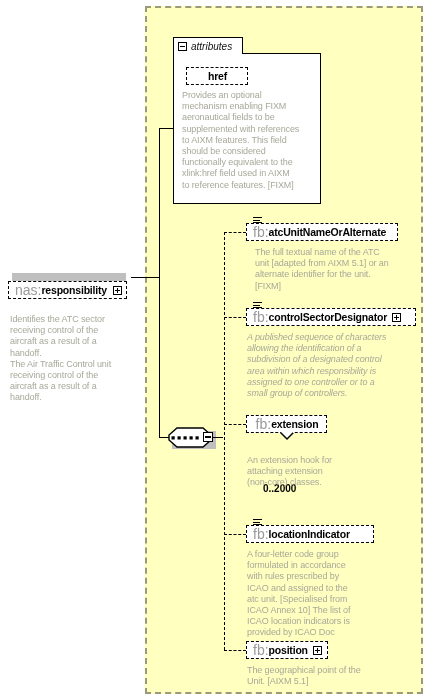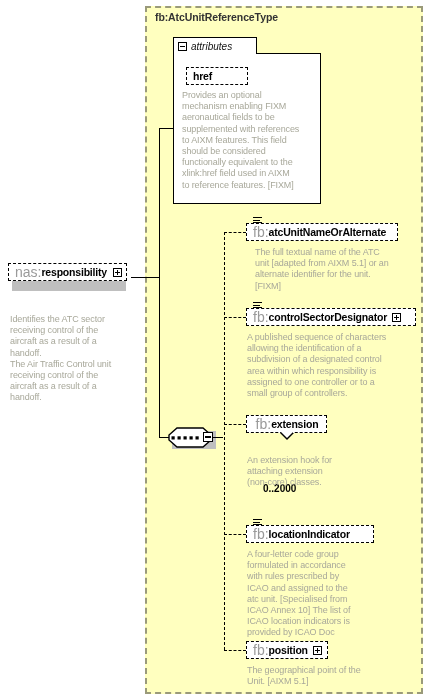--- a/index.html
+++ b/index.html
@@ -22,21 +22,21 @@
     font-size:10.5px;font-weight:bold;color:#333333;
     letter-spacing:-0.1px;white-space:nowrap;
   }
 
   
   .attr-body{
     position:absolute;left:173px;top:53px;width:148px;height:151px;
     background:#ffffff;border:1.4px solid #000000;box-sizing:border-box;
   }
   .attr-tab{
-    position:absolute;left:173px;top:37px;width:84px;height:17px;
+    position:absolute;left:173px;top:37px;width:70px;height:17px;
     background:#ffffff;border:1.4px solid #000000;border-bottom:none;
     box-sizing:border-box;
     display:flex;align-items:center;gap:4px;padding-left:4px;
   }
   .attr-tab-label{font-size:10px;font-style:italic;color:#111;}
   .pm-box{
     width:9px;height:9px;border:1px solid #000;background:#fff;
     position:relative;flex:0 0 auto;box-sizing:border-box;
   }
   .pm-box::before{
@@ -99,44 +99,43 @@
   .seq svg{position:absolute;left:0;top:0;}
 
   
   .ln{position:absolute;background:#000;}
   .dln{position:absolute;}
   .dln.h{border-top:1.4px dashed #000;}
   .dln.v{border-left:1.4px dashed #000;}
 
   
   .ru-box{
-    position:absolute;left:8px;top:263px;
+    position:absolute;left:8px;top:281px;
     display:inline-flex;align-items:center;
     border:1.6px dashed #000;background:#fff;height:18px;
     padding:2px 4px 2px 6px;box-sizing:border-box;white-space:nowrap;justify-content:space-between;
   }
   .ru-shadow{position:absolute;left:12px;top:273px;width:114px;height:18px;background:#bfbfbf;z-index:-1;}
 </style>
 </head>
 <body>
 
 <div id="root">
 
   <div class="ct-panel"></div>
-  <div class="ct-title">fb:AtcUnitReferenceType</div>
 
   <div class="attr-body"></div>
   <div class="attr-tab">
     <span class="pm-box"></span>
     <span class="attr-tab-label">attributes</span>
   </div>
 
   <div class="node" style="left:186px;top:66px;">
     <div class="nshadow" style="left:4px;top:4px;width:62px;height:18px;"></div>
-    <div class="nbox" style="width:62px;justify-content:flex-start;">
+    <div class="nbox" style="width:62px;justify-content:center;">
       <span class="nm">href</span>
     </div>
   </div>
   <div class="desc" style="left:182px;top:90px;width:136px;">Provides an optional
 mechanism enabling FIXM
 aeronautical fields to be
 supplemented with references
 to AIXM features.  This field
 should be considered
 functionally equivalent to the
@@ -215,21 +214,21 @@
       <span class="reficon">
           <i></i>
           <i></i>
           <i></i>
         </span>
       <span class="ns">fb:</span>
         <span class="nm">controlSectorDesignator</span>
       <span class="nexp"></span>
     </div>
   </div>
-  <div class="desc" style="left:247px;top:332px;width:168px;">A published sequence of characters
+  <div class="desc" style="left:247px;top:332px;width:168px;font-style:italic;">A published sequence of characters
 allowing the identification of a
 subdivision of a designated control
 area within which responsibility is
 assigned to one controller or to a
 small group of controllers.</div>
 
   <div class="node" style="left:246px;top:415px;">
     <div class="nshadow" style="left:4px;top:4px;width:81px;height:18px;"></div>
     <div class="nbox" style="width:81px;justify-content:center;">
       <span class="ns">fb:</span>

